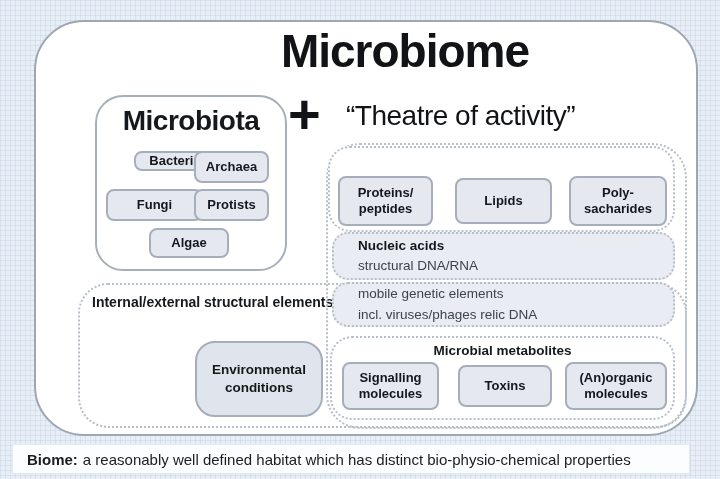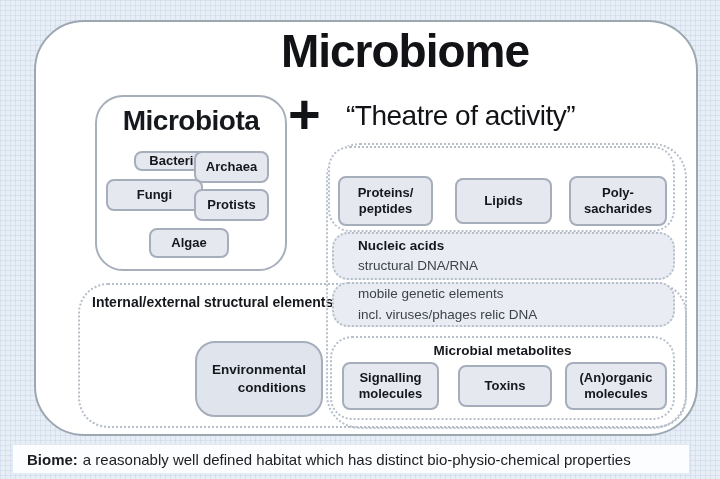--- a/index.html
+++ b/index.html
@@ -51,21 +51,21 @@
     text-align:center;
     background:#e5e8ef;
     border:2px solid #a6aebb;
     border-radius:8px;
     font-weight:bold;font-size:13px;line-height:1.25;
     white-space:pre-line;
     color:#14171b;
   }
   .chip-bacteria{left:9px;top:54px;width:82px;height:20px;margin-left:28px;}
   .chip-archaea{left:97px;top:54px;width:75px;height:32px;}
-  .chip-fungi{left:9px;top:82px;width:97px;height:32px;}
+  .chip-fungi{left:9px;top:92px;width:97px;height:32px;}
   .chip-protists{left:97px;top:92px;width:75px;height:32px;}
   .chip-algae{left:52px;top:131px;width:80px;height:30px;}
 
   
   .plus-sign{
     left:288px;top:86px;
     font-size:56px;font-weight:bold;line-height:1;
     color:#111316;
   }
   .theatre-heading{
@@ -90,21 +90,21 @@
   .internal-label{
     position:absolute;left:12px;top:9px;
     font-size:14px;font-weight:bold;
   }
   .env-chip{
     left:195px;top:341px;width:128px;height:76px;
     background:#e0e4ec;
     border:2px solid #a6aebb;
     border-radius:20px;
     display:flex;align-items:center;justify-content:center;
-    text-align:right;font-size:13.5px;font-weight:bold;line-height:1.35;
+    text-align:center;font-size:13.5px;font-weight:bold;line-height:1.35;
     white-space:pre-line;z-index:3;
   }
 
   
   .group-box{
     background:#ffffff;
     border:2px dotted #b6bec9;
     border-radius:22px;
     z-index:3;
   }

